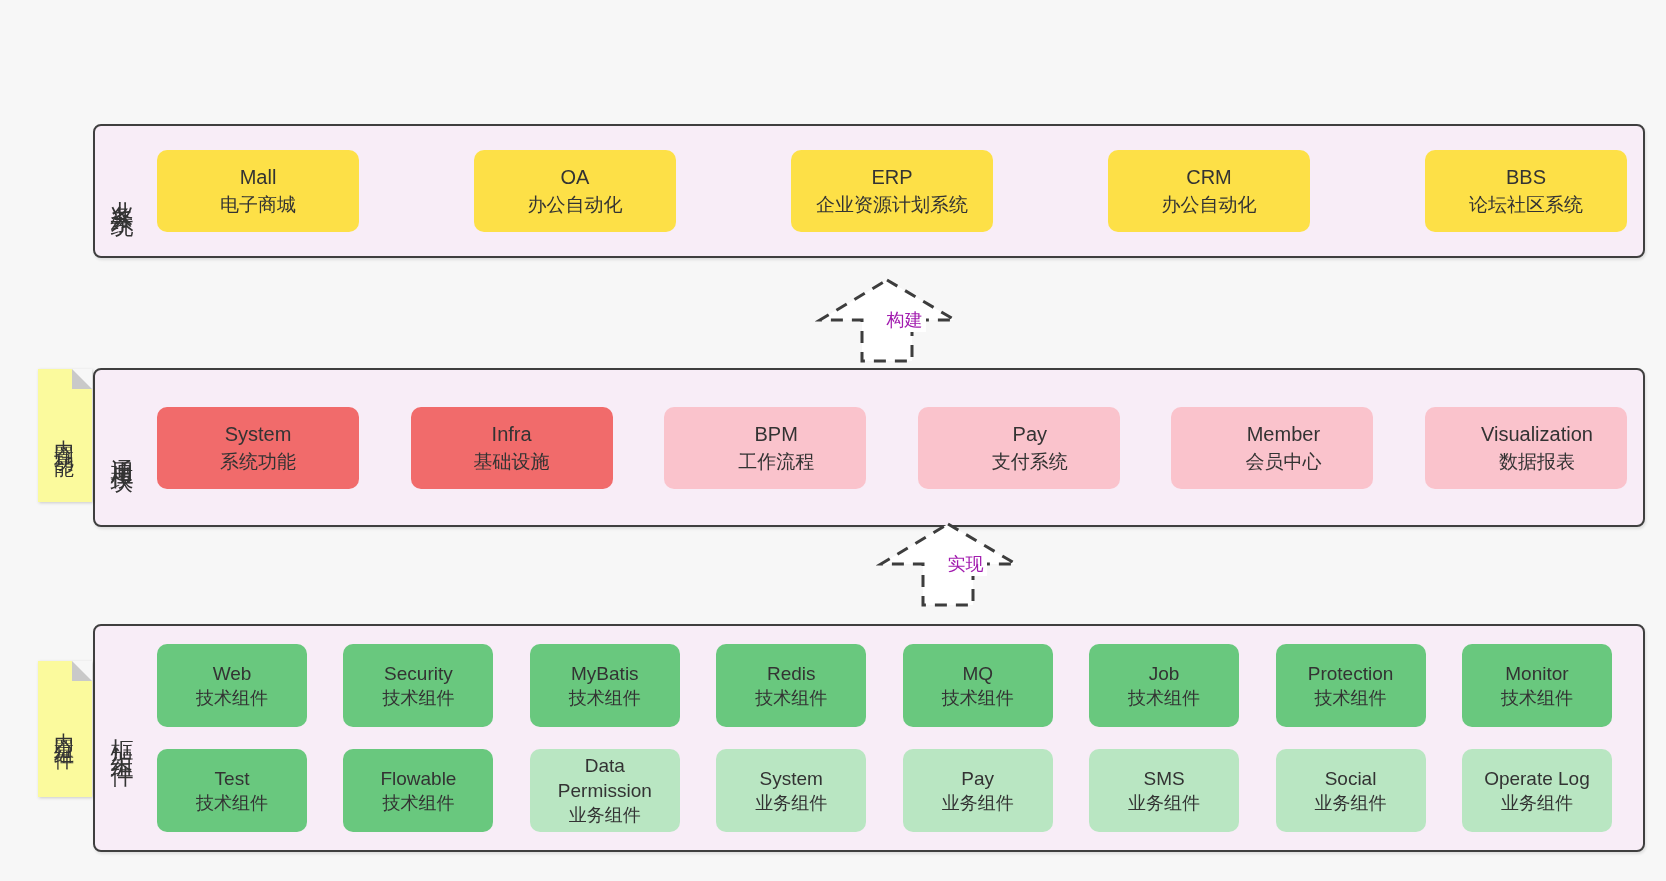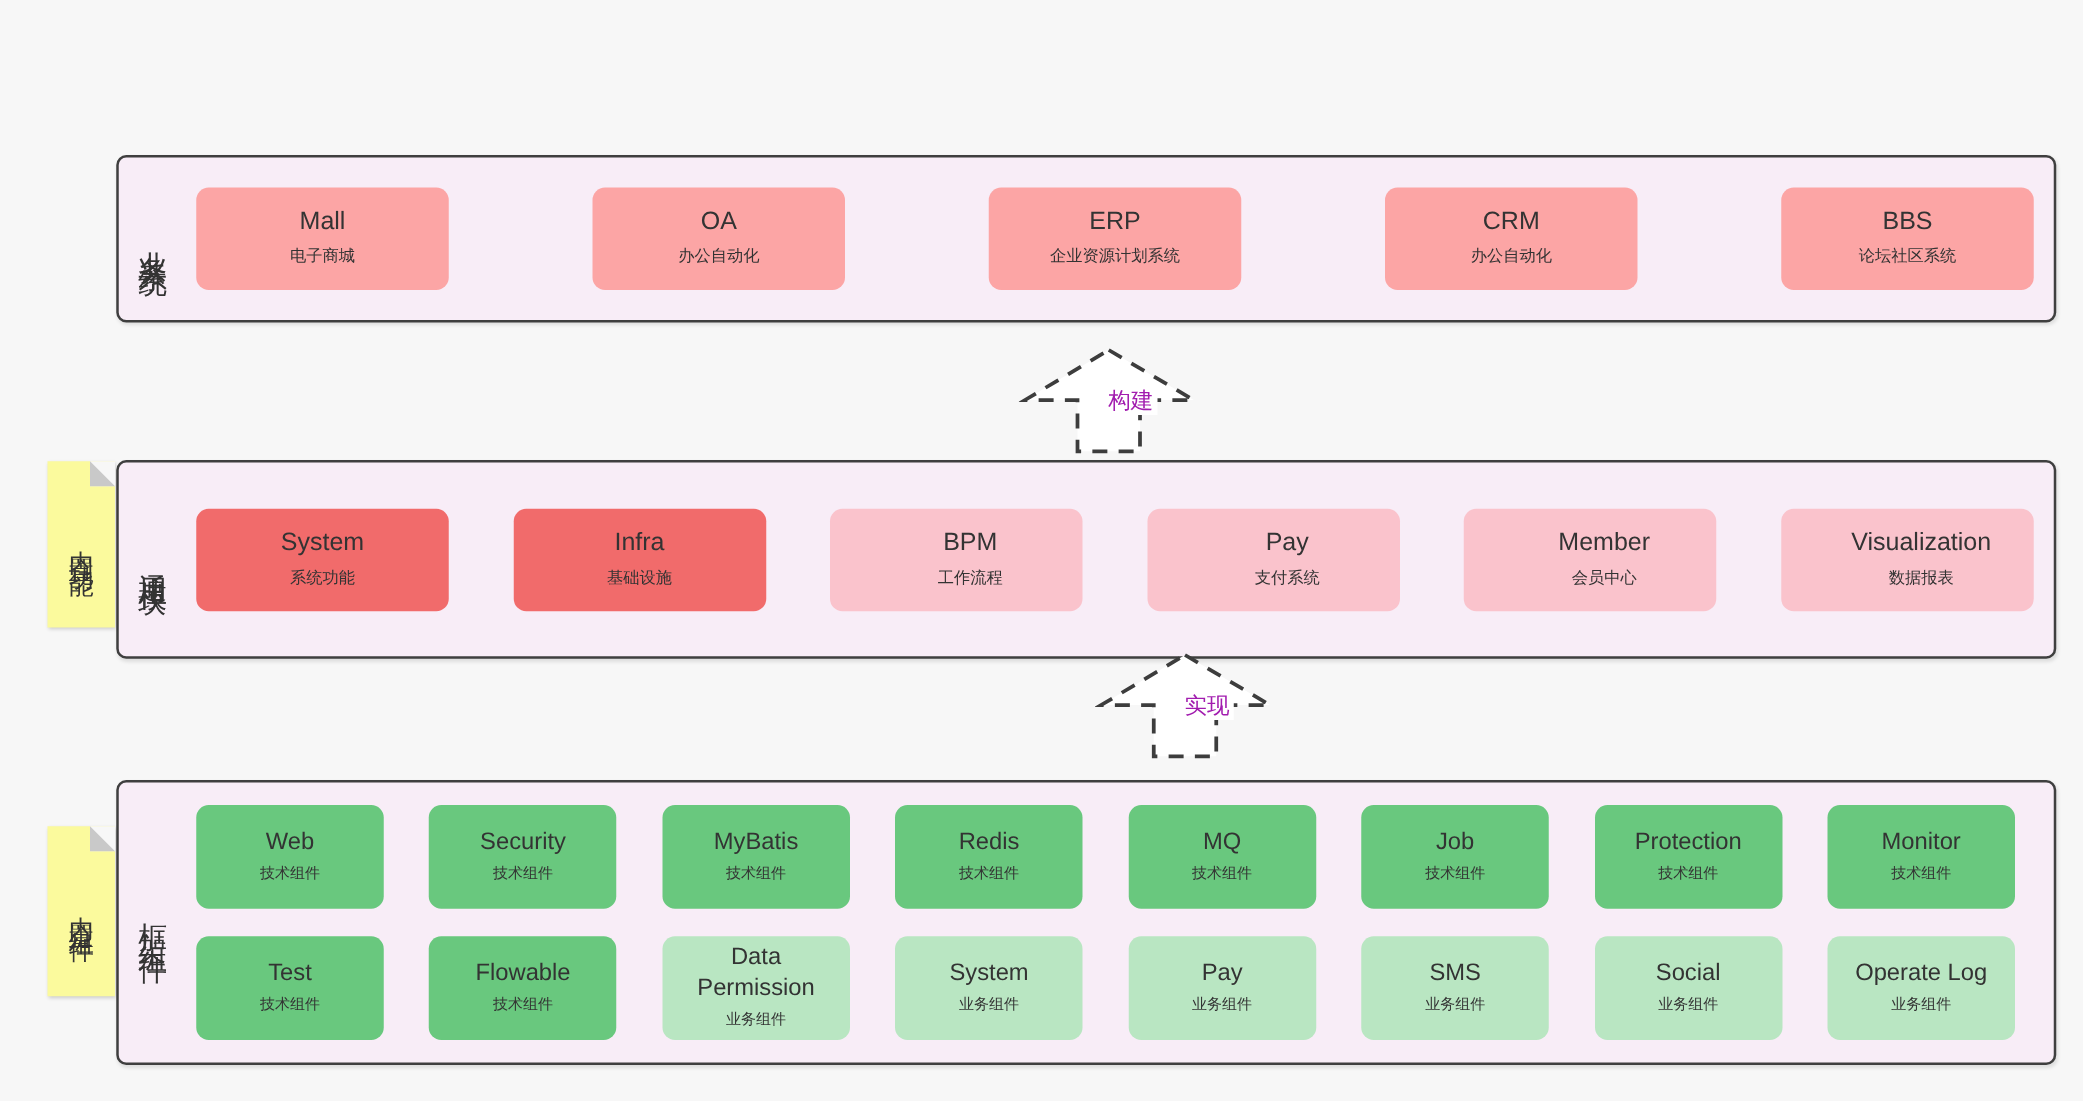--- a/index.html
+++ b/index.html
@@ -27,24 +27,24 @@
   .row8{display:flex;justify-content:space-between;gap:20px;}
   
   .box{
     box-sizing:border-box;border-radius:10px;display:flex;flex-direction:column;
     align-items:center;justify-content:center;text-align:center;color:#333;
     padding:4px 6px;
   }
   .cols6 .box,.boxes .box{width:202px;height:82px;}
   .row8 .box{width:150px;height:83px;}
   .box .t{font-size:20px;line-height:28px;}
-  .box .s{font-size:13px;line-height:28px;}
+  .box .s{font-size:19px;line-height:28px;}
   .row8 .box .t{font-size:19px;line-height:25px;}
-  .row8 .box .s{font-size:12px;line-height:25px;}
-  .blue{background:#fca5a5;}
+  .row8 .box .s{font-size:18px;line-height:25px;}
+  .blue{background:#fde047;}
   .red{background:#f16b6b;}
   .pink{background:#fac3cc;padding-left:28px;}
   .gdark{background:#69c87e;}
   .glight{background:#b9e6c2;}
   
   .sticky{
     position:absolute;left:38px;width:54px;background:#fbfa9d;
     display:flex;align-items:center;justify-content:center;
     box-shadow:1px 1px 3px rgba(0,0,0,.18);
   }

